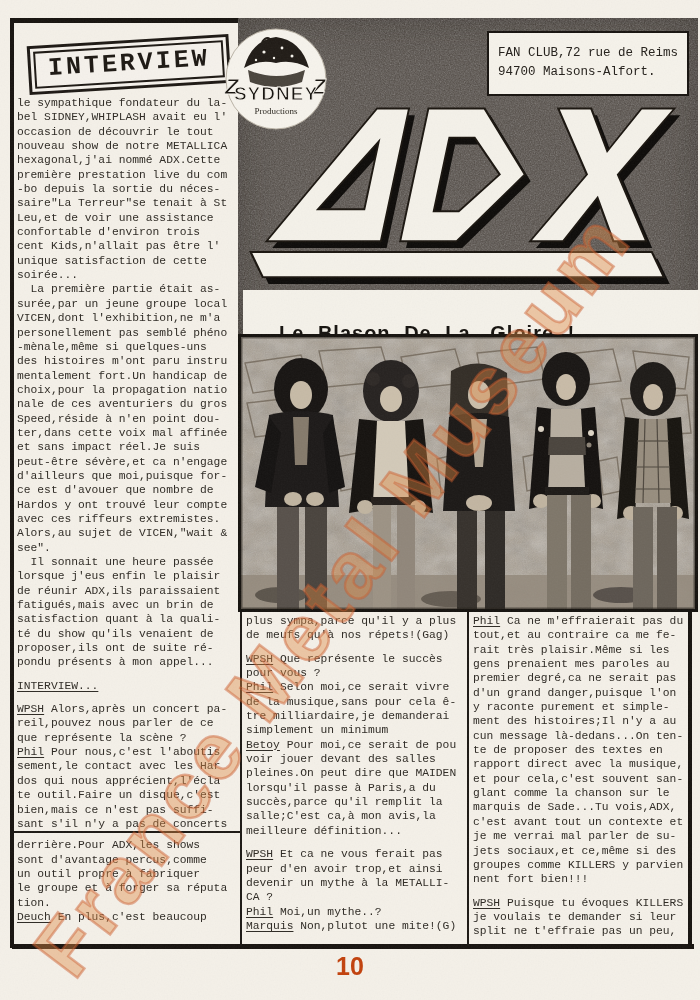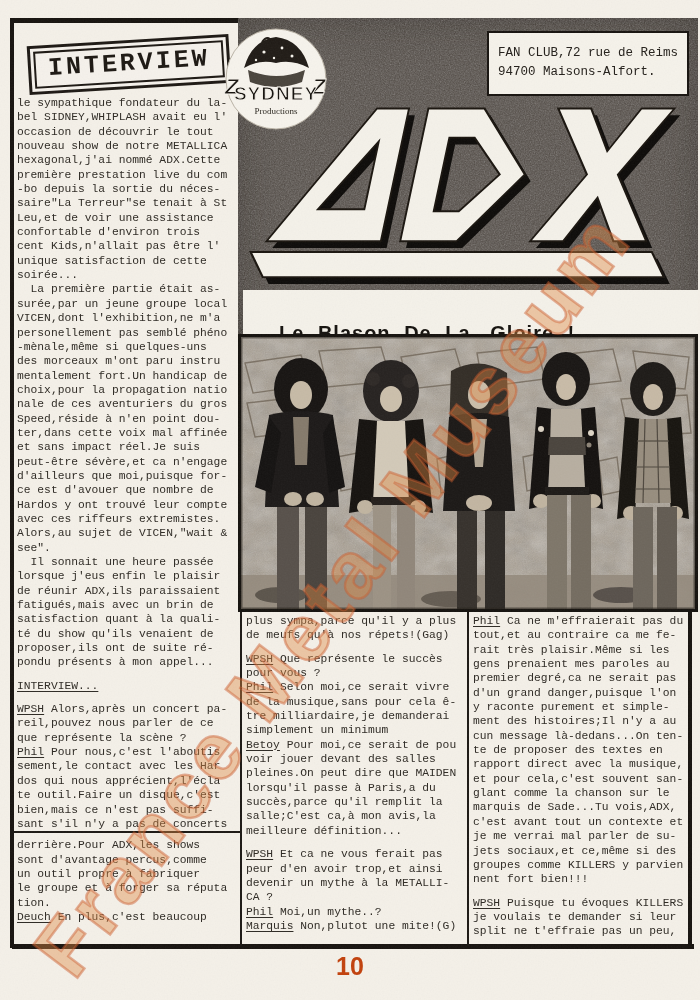--- a/index.html
+++ b/index.html
@@ -238,21 +238,21 @@
       <div class="tl">Leu,et de voir une assistance</div>
       <div class="tl">confortable d'environ trois</div>
       <div class="tl">cent Kids,n'allait pas être l'</div>
       <div class="tl">unique satisfaction de cette</div>
       <div class="tl">soirée...</div>
       <div class="tl">  La première partie était as-</div>
       <div class="tl">surée,par un jeune groupe local</div>
       <div class="tl">VICEN,dont l'exhibition,ne m'a</div>
       <div class="tl">personellement pas semblé phéno</div>
       <div class="tl">-mènale,même si quelques-uns</div>
-      <div class="tl">des morceaux m'ont paru instru</div>
+      <div class="tl">des histoires m'ont paru instru</div>
       <div class="tl">mentalement fort.Un handicap de</div>
       <div class="tl">choix,pour la propagation natio</div>
       <div class="tl">nale de ces aventuriers du gros</div>
       <div class="tl">Speed,réside à n'en point dou-</div>
       <div class="tl">ter,dans cette voix mal affinée</div>
       <div class="tl">et sans impact réel.Je suis</div>
       <div class="tl">peut-être sévère,et ca n'engage</div>
       <div class="tl">d'ailleurs que moi,puisque for-</div>
       <div class="tl">ce est d'avouer que nombre de</div>
       <div class="tl">Hardos y ont trouvé leur compte</div>

